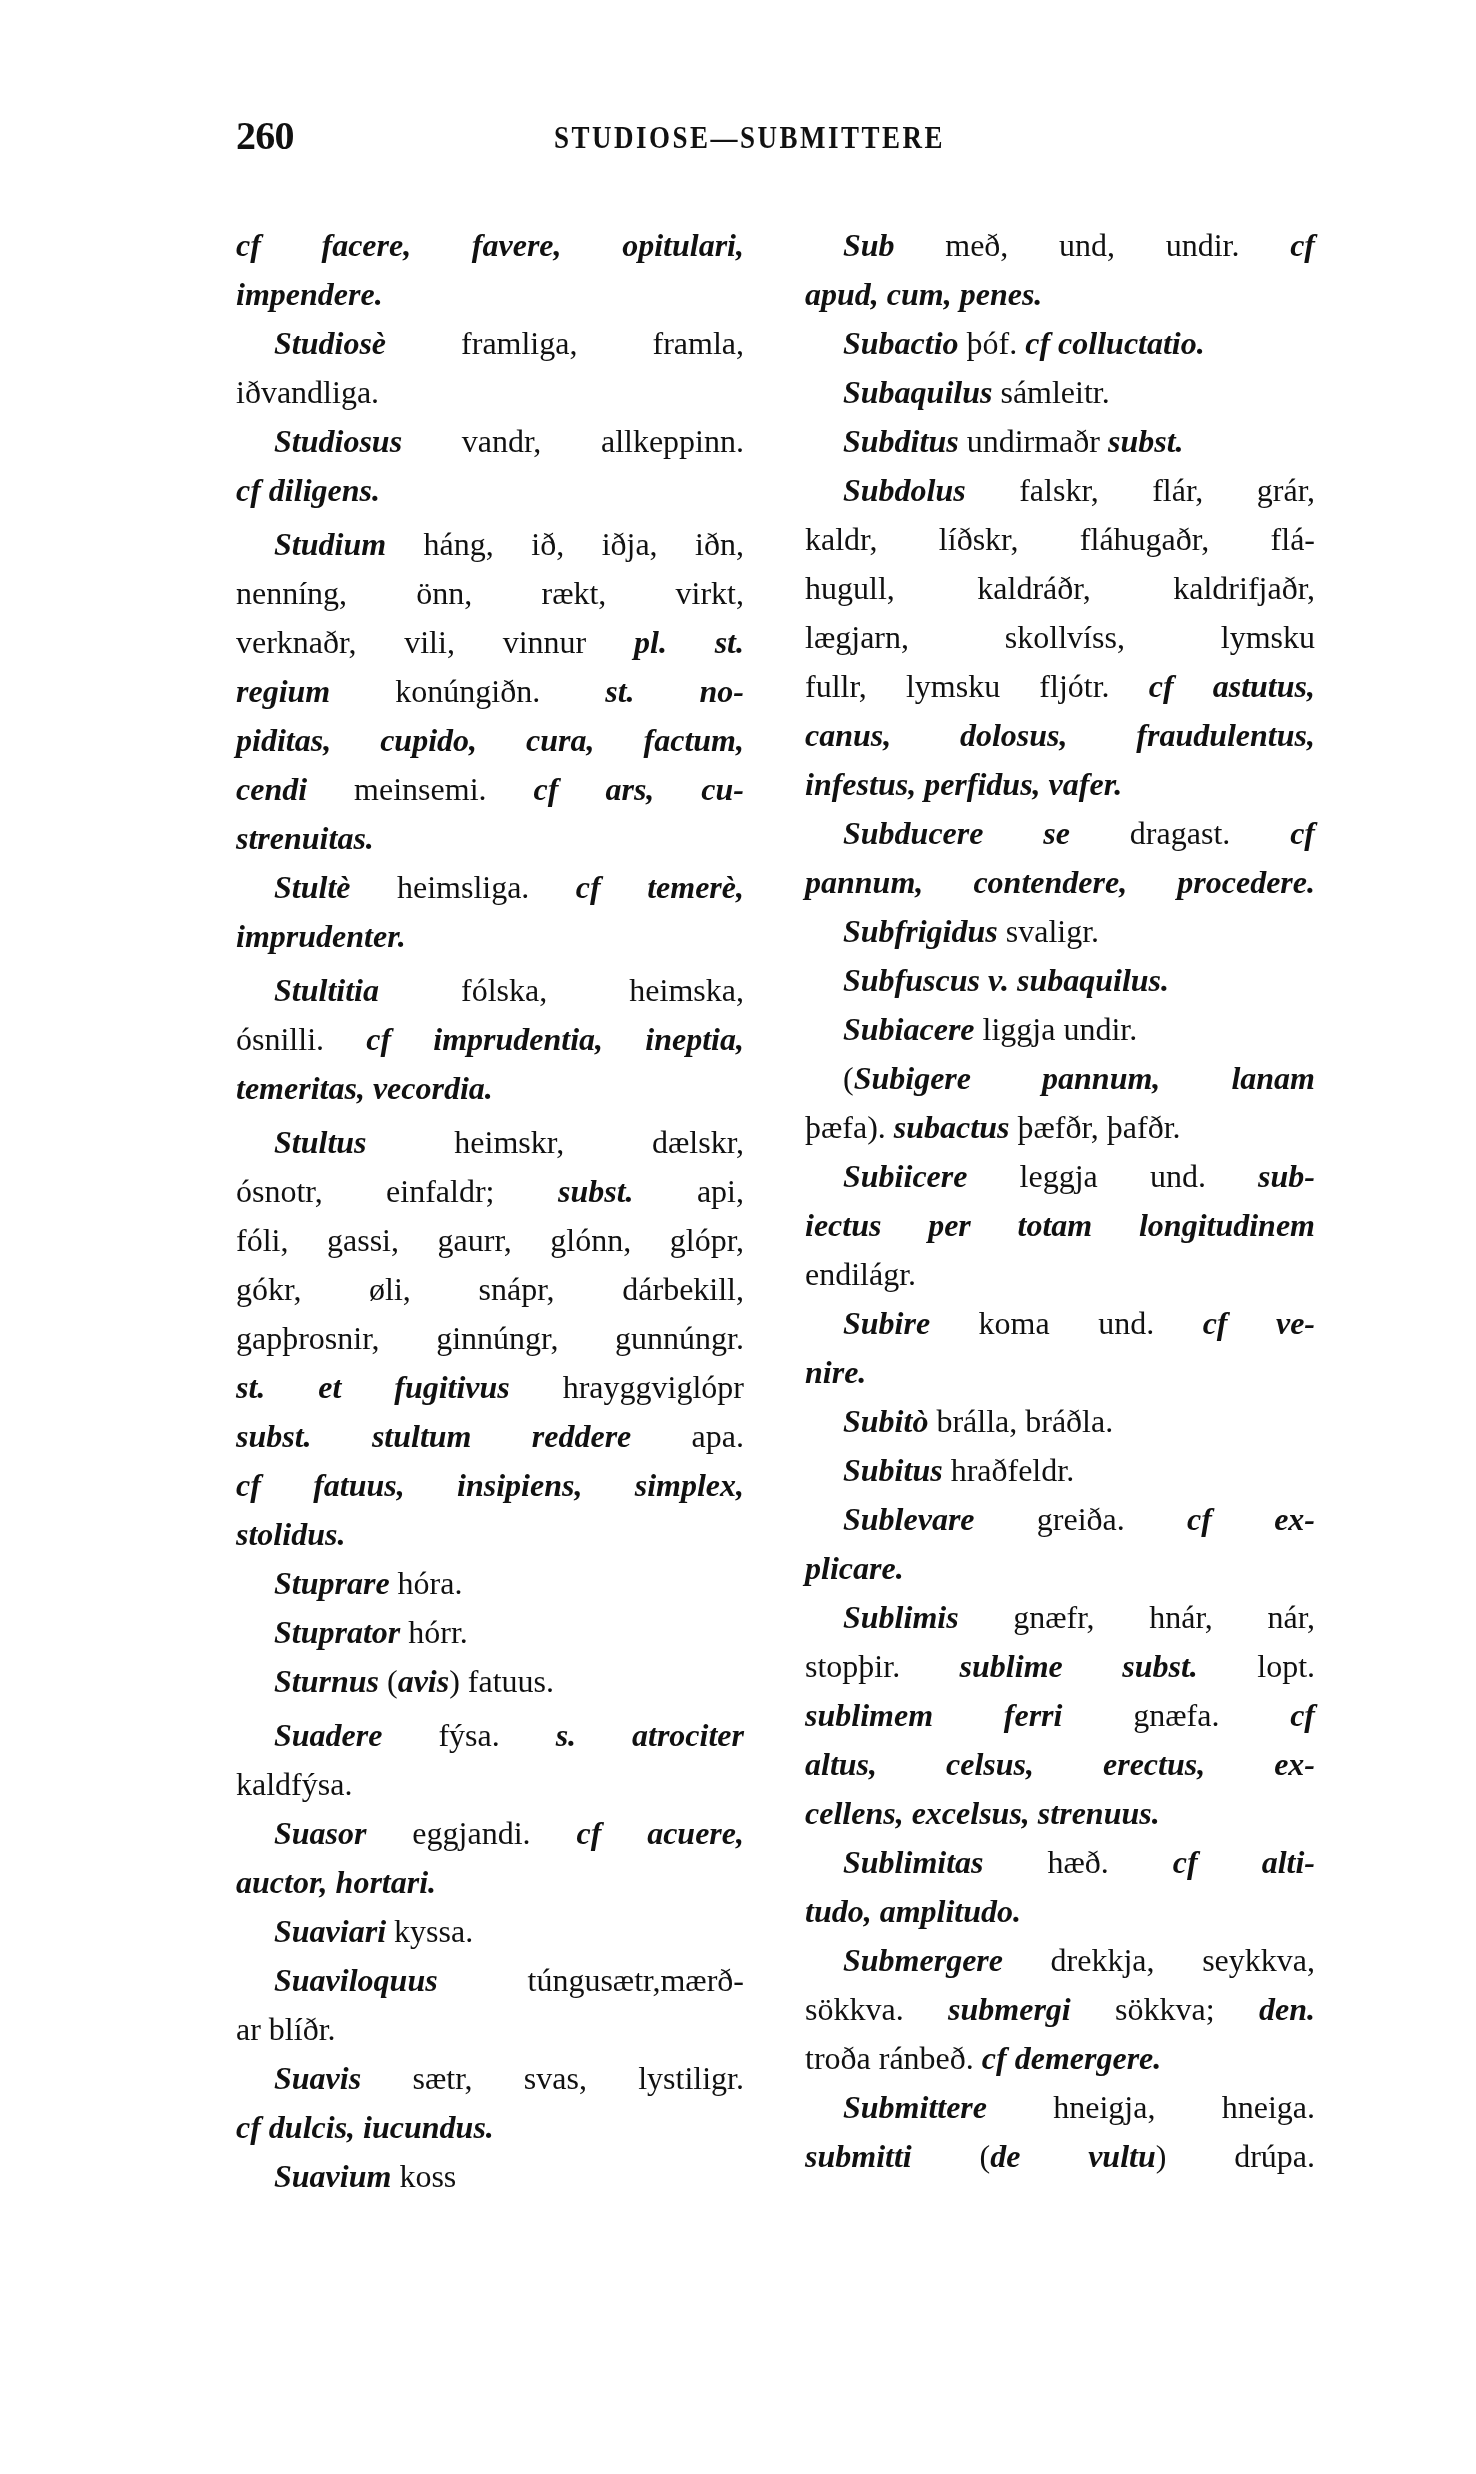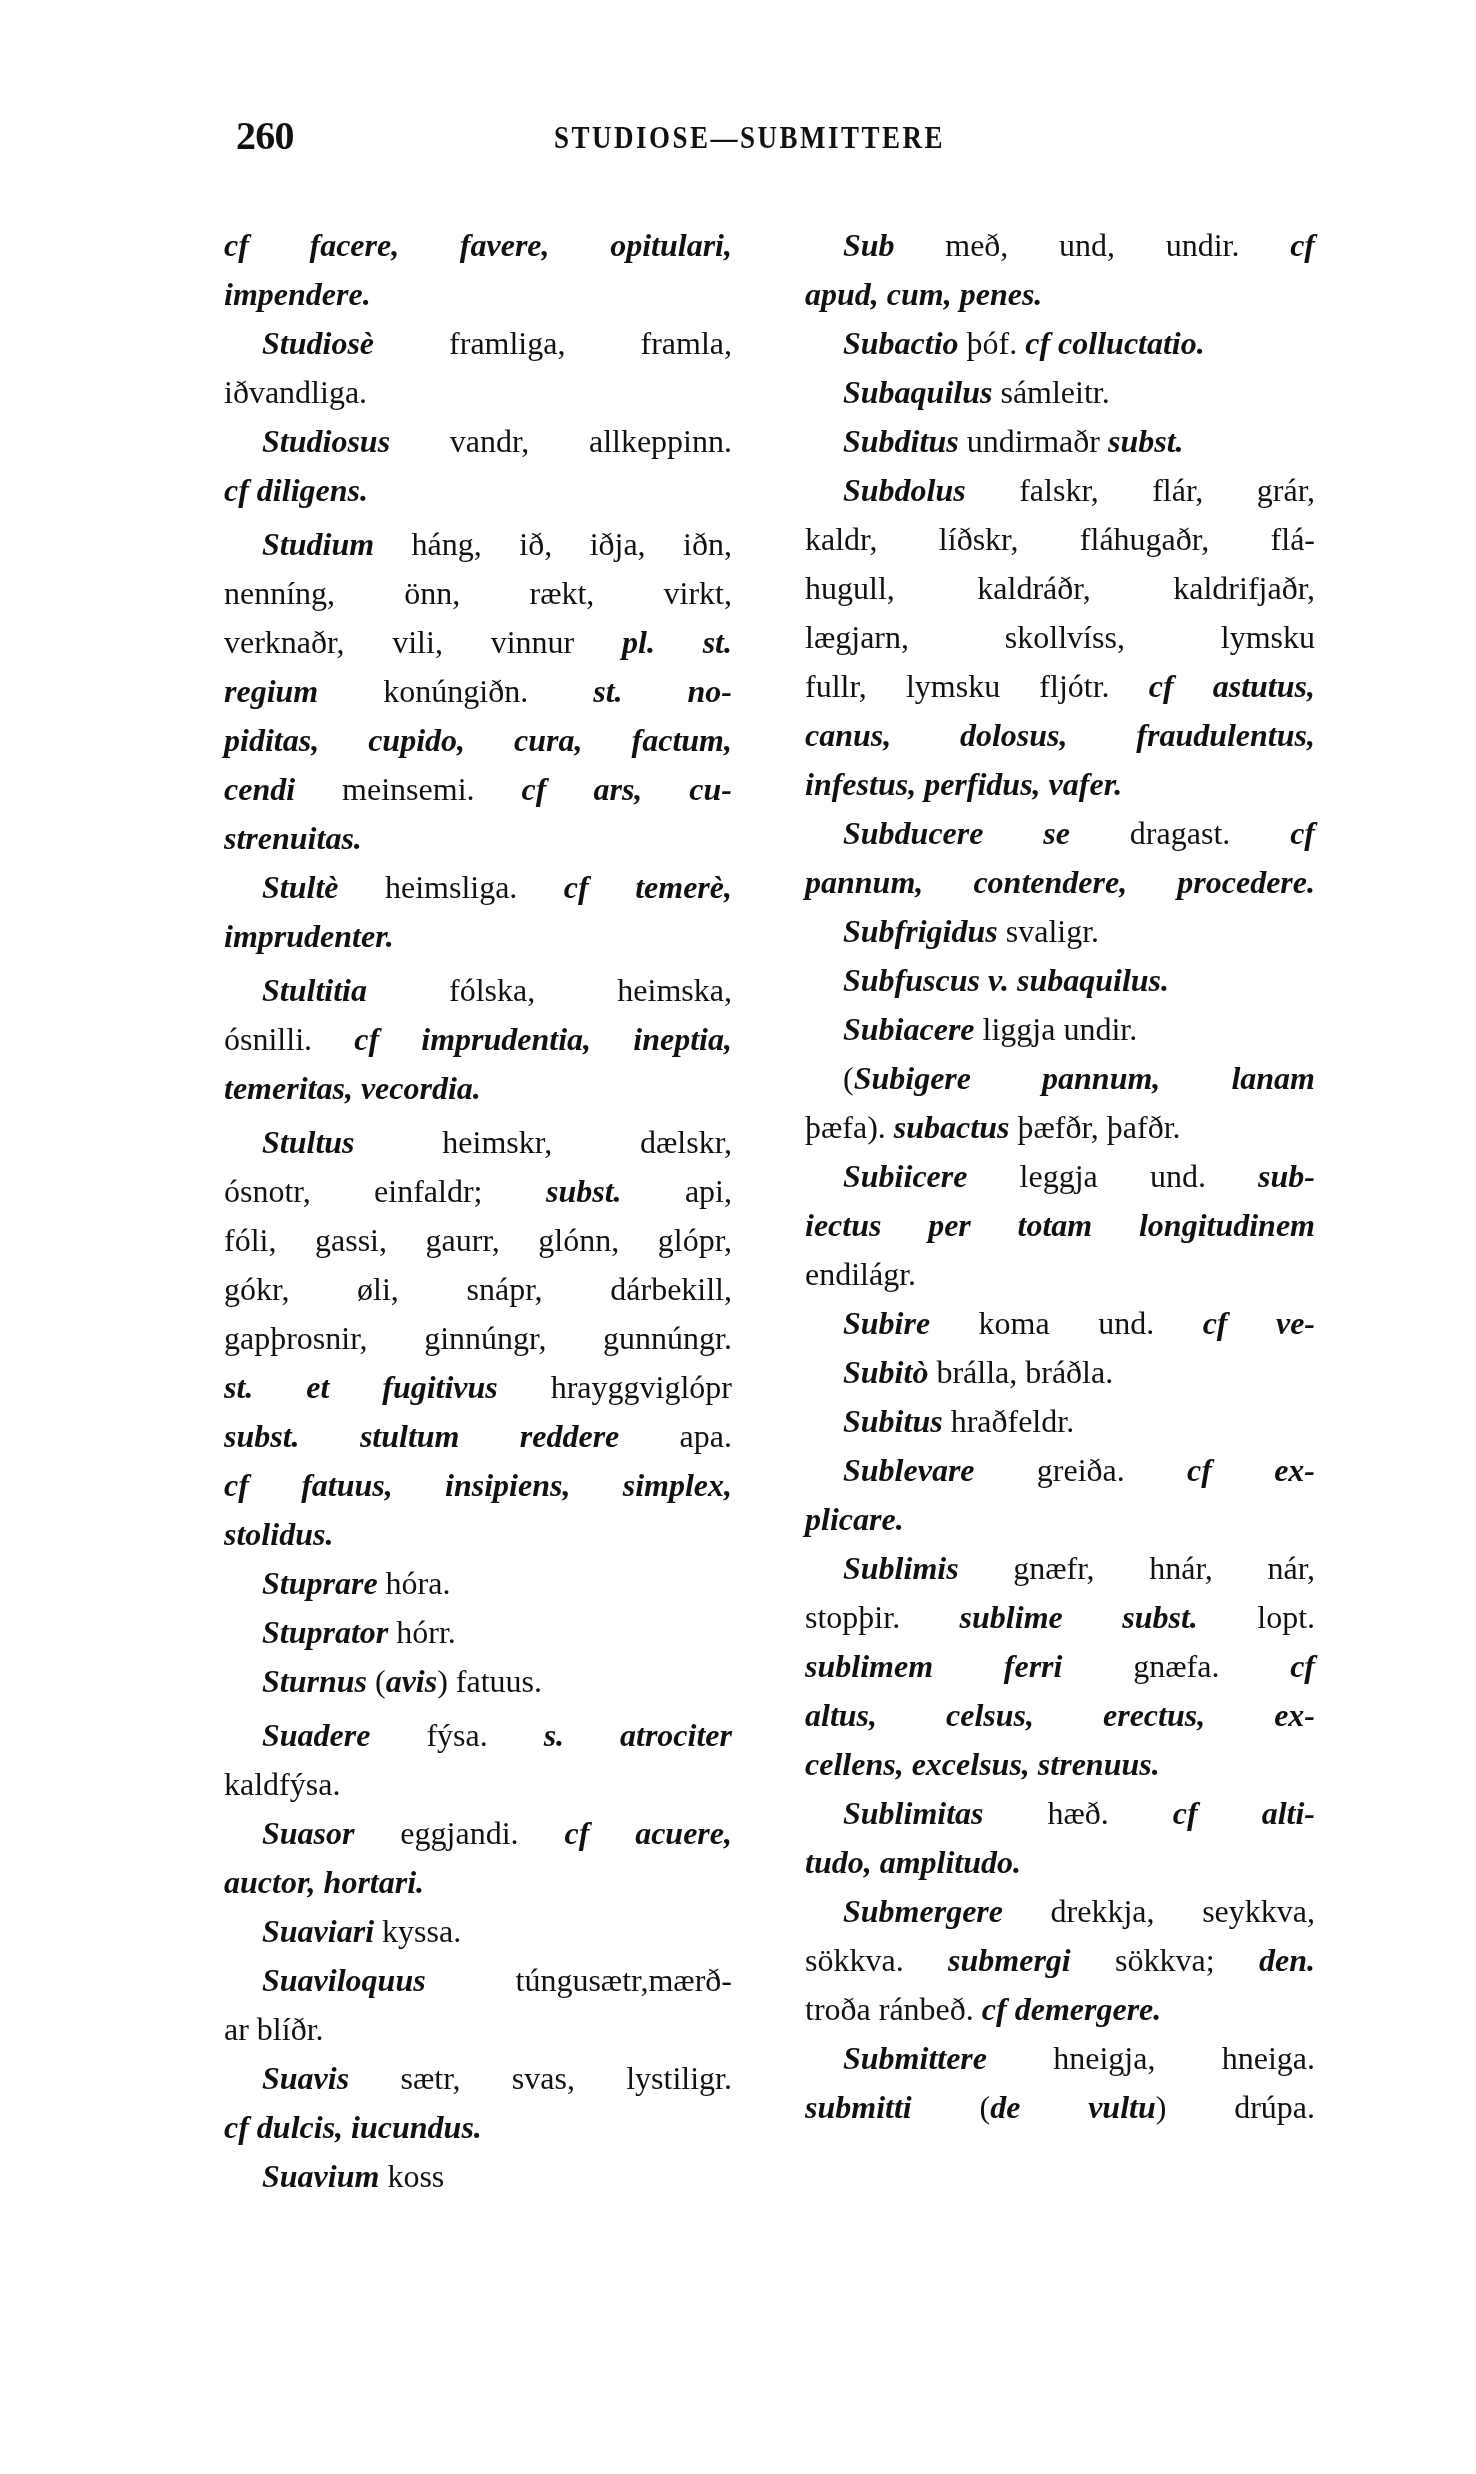--- a/index.html
+++ b/index.html
@@ -4,21 +4,21 @@
 <style>
   html, body { margin: 0; padding: 0; background: #ffffff; }
   body { width: 1477px; height: 2475px; position: relative; overflow: hidden;
          font-family: "Liberation Serif", "DejaVu Serif", serif; color: #111; }
   .page-number { position: absolute; left: 224px; top: 112px; font-size: 40px;
          font-weight: bold; letter-spacing: -0.8px; margin-left: 12px; }
   .running-head { position: absolute; left: 554px; top: 120px; width: 462px;
          font-size: 27px; font-weight: bold; letter-spacing: 2.5px; text-align: left;
          transform: scaleY(1.15); transform-origin: top left; }
   .column { position: absolute; top: 221px; }
-  .col-left { left: 224px; width: 508px; }
+  .col-left { left: 236px; width: 508px; }
   .col-right { left: 805px; width: 510px; }
   .line { position: relative; height: 49px; line-height: 49px; font-size: 32px;
          white-space: nowrap; text-align: justify; text-align-last: justify; }
   .line.last { text-align-last: left; }
   .line.indent { padding-left: 38px; }
   .line.gap { margin-top: 5px; }
   .seg-b { font-style: italic; font-weight: bold; }
   .seg-r { font-style: normal; font-weight: normal; }
   .line > span { display: inline; }
 </style>
@@ -88,20 +88,21 @@
       <div class="line"><span class="seg-b">pannum, contendere, procedere.</span></div>
       <div class="line indent last"><span class="seg-b">Subfrigidus</span><span class="seg-r"> svaligr.</span></div>
       <div class="line indent last"><span class="seg-b">Subfuscus v. subaquilus.</span></div>
       <div class="line indent last"><span class="seg-b">Subiacere</span><span class="seg-r"> liggja undir.</span></div>
       <div class="line indent"><span class="seg-r">(</span><span class="seg-b">Subigere pannum, lanam</span></div>
       <div class="line last"><span class="seg-r">þæfa). </span><span class="seg-b">subactus</span><span class="seg-r"> þæfðr, þafðr.</span></div>
       <div class="line indent"><span class="seg-b">Subiicere</span><span class="seg-r"> leggja und. </span><span class="seg-b">sub-</span></div>
       <div class="line"><span class="seg-b">iectus per totam longitudinem</span></div>
       <div class="line last"><span class="seg-r">endilágr.</span></div>
       <div class="line indent"><span class="seg-b">Subire</span><span class="seg-r"> koma und. </span><span class="seg-b">cf ve-</span></div>
+      <div class="line last"><span class="seg-b">nire.</span></div>
       <div class="line indent last"><span class="seg-b">Subitò</span><span class="seg-r"> brálla, bráðla.</span></div>
       <div class="line indent last"><span class="seg-b">Subitus</span><span class="seg-r"> hraðfeldr.</span></div>
       <div class="line indent"><span class="seg-b">Sublevare</span><span class="seg-r"> greiða. </span><span class="seg-b">cf ex-</span></div>
       <div class="line last"><span class="seg-b">plicare.</span></div>
       <div class="line indent"><span class="seg-b">Sublimis</span><span class="seg-r"> gnæfr, hnár, nár,</span></div>
       <div class="line"><span class="seg-r">stopþir. </span><span class="seg-b">sublime subst.</span><span class="seg-r"> lopt.</span></div>
       <div class="line"><span class="seg-b">sublimem ferri</span><span class="seg-r"> gnæfa. </span><span class="seg-b">cf</span></div>
       <div class="line"><span class="seg-b">altus, celsus, erectus, ex-</span></div>
       <div class="line last"><span class="seg-b">cellens, excelsus, strenuus.</span></div>
       <div class="line indent"><span class="seg-b">Sublimitas</span><span class="seg-r"> hæð. </span><span class="seg-b">cf alti-</span></div>

